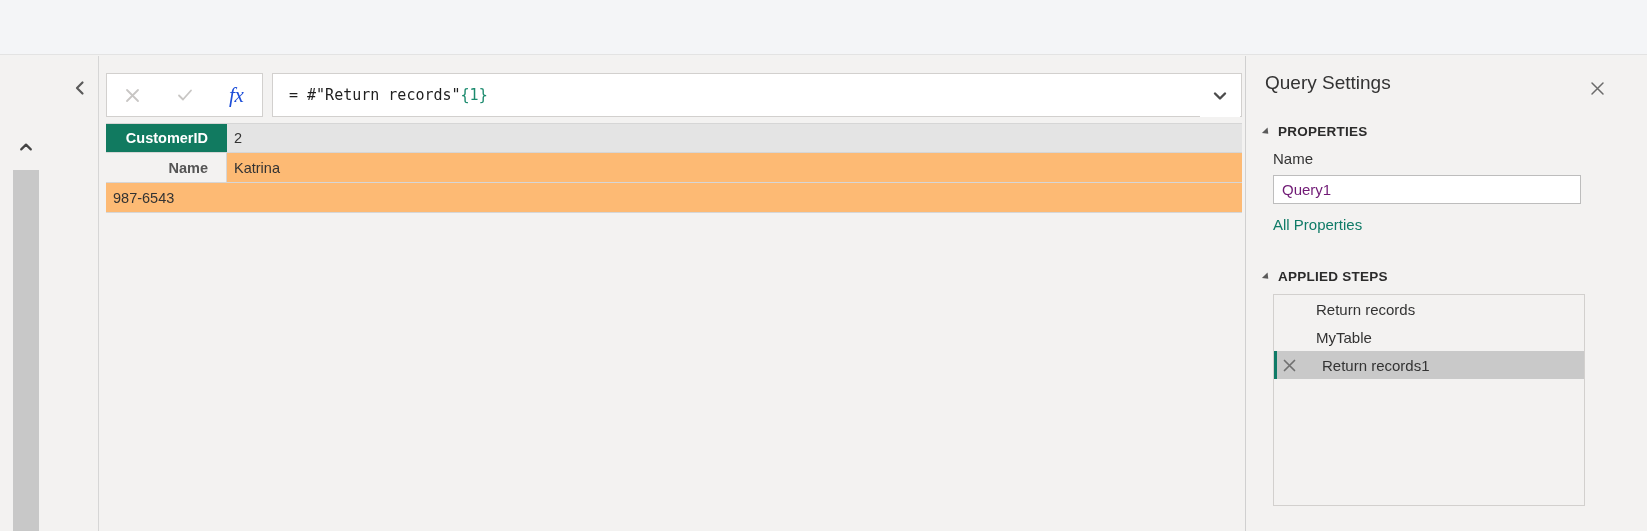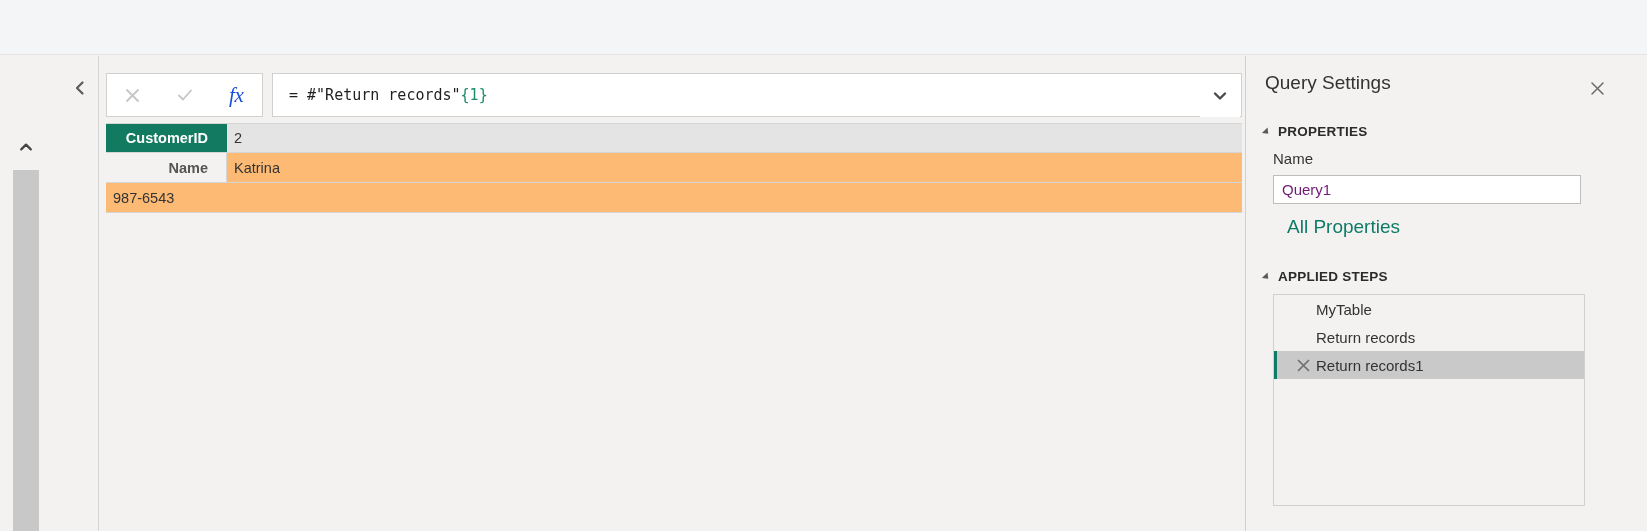--- a/index.html
+++ b/index.html
@@ -250,22 +250,22 @@
     box-sizing: border-box;
     display: flex;
     align-items: center;
     padding-left: 8px;
     font-size: 15px;
     color: #701a75;
     font-family: "Liberation Sans", sans-serif;
   }
   .qs-all-properties {
     position: absolute;
-    left: 38px; top: 160px;
-    font-size: 19px;
+    left: 24px; top: 160px;
+    font-size: 15px;
     color: #0f7b67;
   }
 
   .steps-list {
     position: absolute;
     left: 24px; top: 238px;
     width: 312px; height: 212px;
     background: #f3f2f1;
     border: 1px solid #d2d0ce;
     box-sizing: border-box;
@@ -276,21 +276,22 @@
     height: 28px;
     display: flex;
     align-items: center;
     font-size: 15px;
     color: #333333;
     padding-left: 42px;
     box-sizing: border-box;
   }
   .step-row.selected {
     background: #c9c9c9;
-    padding-left: 18px;
+    padding-left: 4px;
+    gap: 20px;
   }
   .step-row.selected::before {
     content: "";
     position: absolute;
     left: 0; top: 0;
     width: 3px; height: 28px;
     background: #0f7b67;
   }
   .step-delete-icon {
     width: 22px;
@@ -402,25 +403,25 @@
     <div class="qs-all-properties">All Properties</div>
 
     <div class="qs-section-head steps">
       <span class="tri-icon"></span>
       <span>APPLIED STEPS</span>
     </div>
 
     <div class="steps-list">
 
       <div class="step-row">
+        <span>Return records</span>
+      </div>
+
+      <div class="step-row">
         <span>MyTable</span>
-      </div>
-
-      <div class="step-row">
-        <span>Return records</span>
       </div>
 
       <div class="step-row selected">
         <span class="step-delete-icon">
           <svg width="15" height="15" viewBox="0 0 15 15" fill="none" aria-hidden="true">
             <path d="M2.5 2.5 L12.5 12.5 M12.5 2.5 L2.5 12.5" stroke="#707070" stroke-width="1.7" stroke-linecap="round"></path>
           </svg>
         </span>
         <span>Return records1</span>
       </div>

